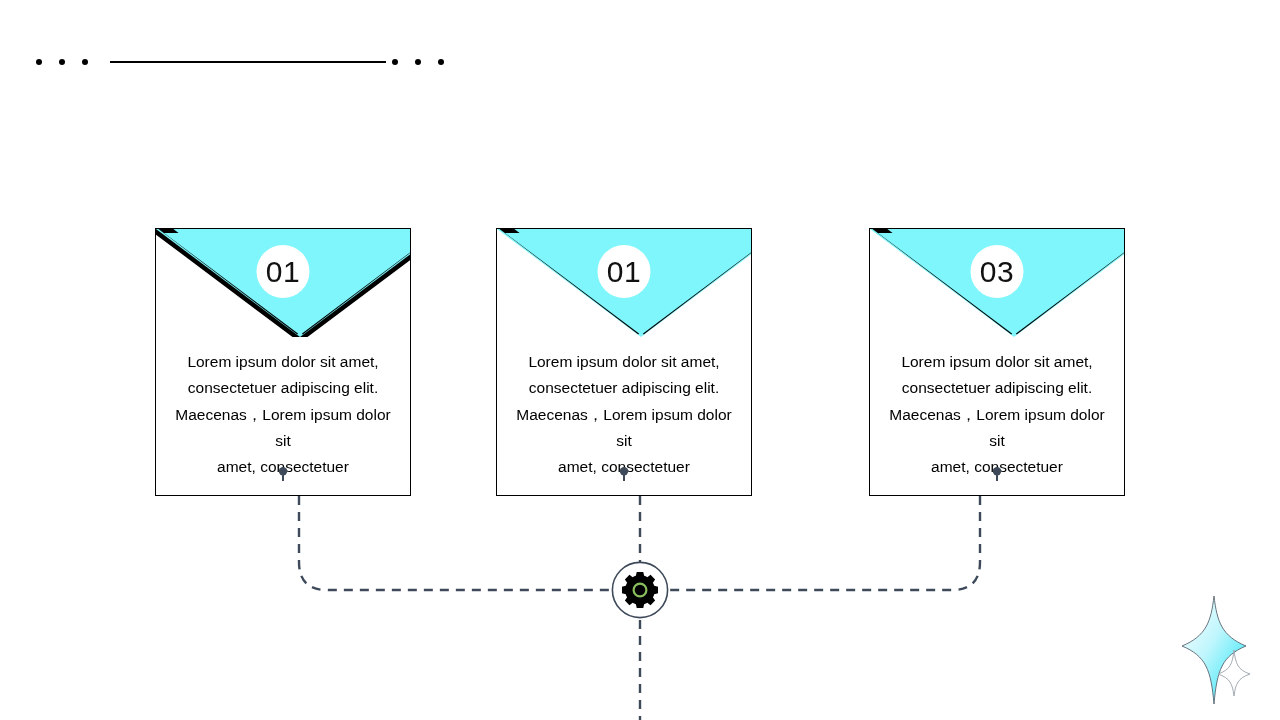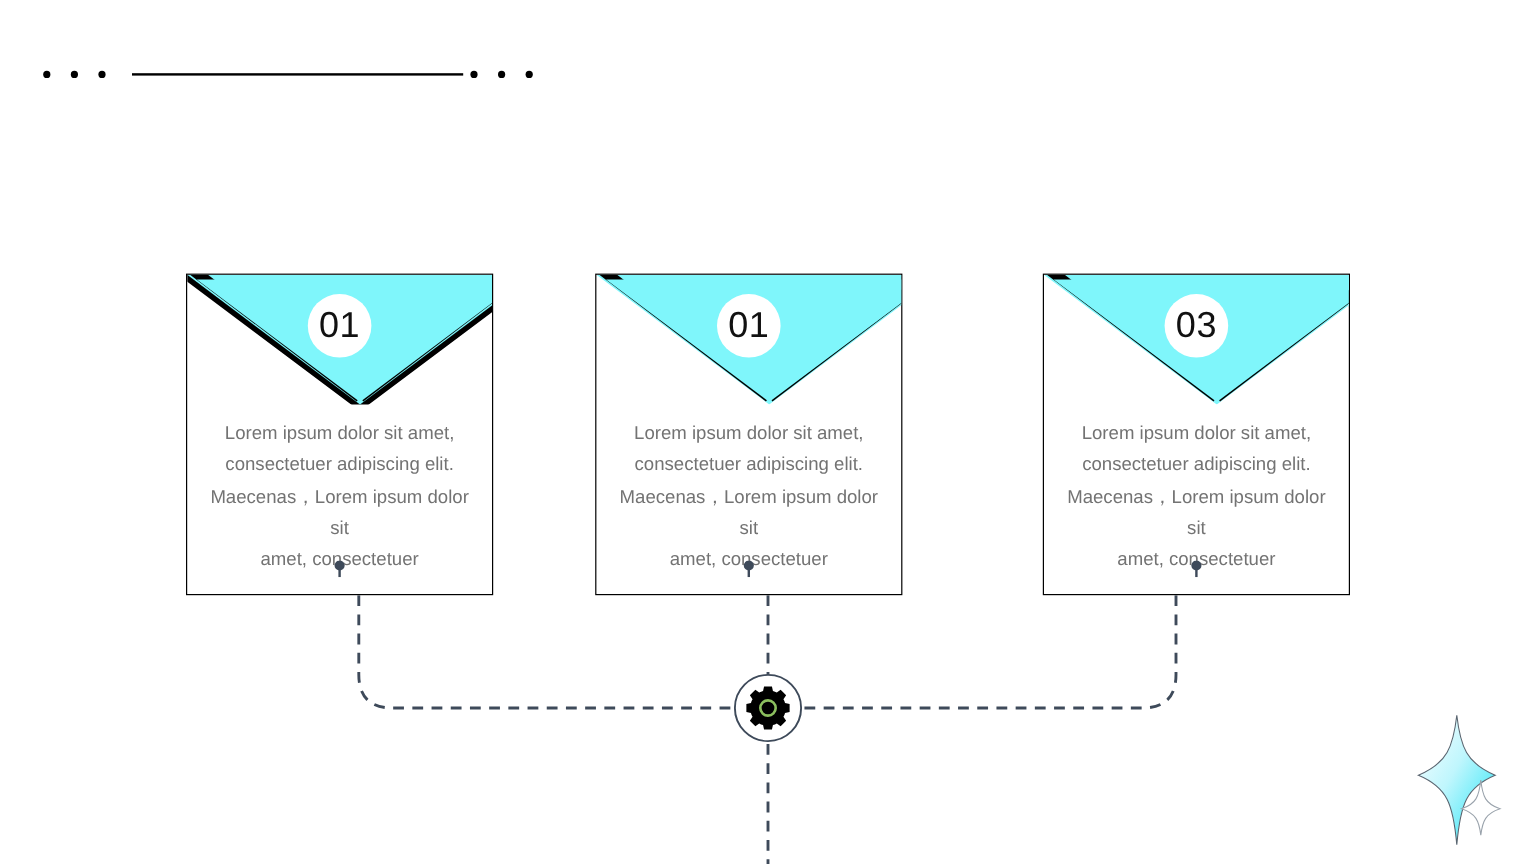--- a/index.html
+++ b/index.html
@@ -106,21 +106,21 @@
 
   .card-text {
     position: absolute;
     left: 14px;
     right: 14px;
     top: 120px;
     text-align: center;
     font-family: "Liberation Sans", sans-serif;
     font-size: 15.5px;
     line-height: 26.3px;
-    color: #737373;
+    color: #000000;
   }
 
   .pin {
     position: absolute;
     left: 50%;
     bottom: 14px;
     transform: translateX(-50%);
     width: 10px;
     height: 14px;
     z-index: 4;

